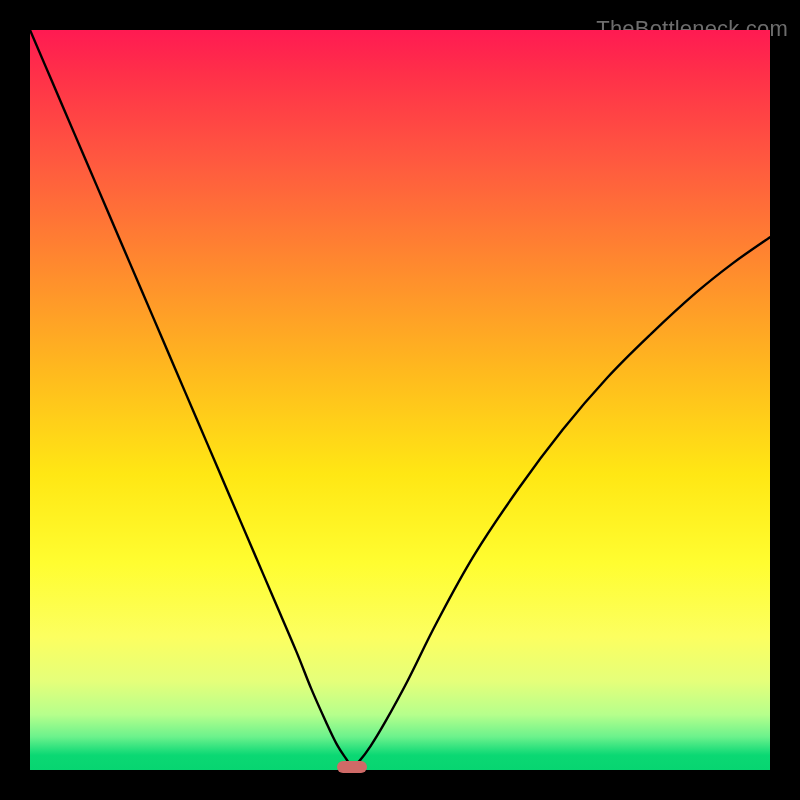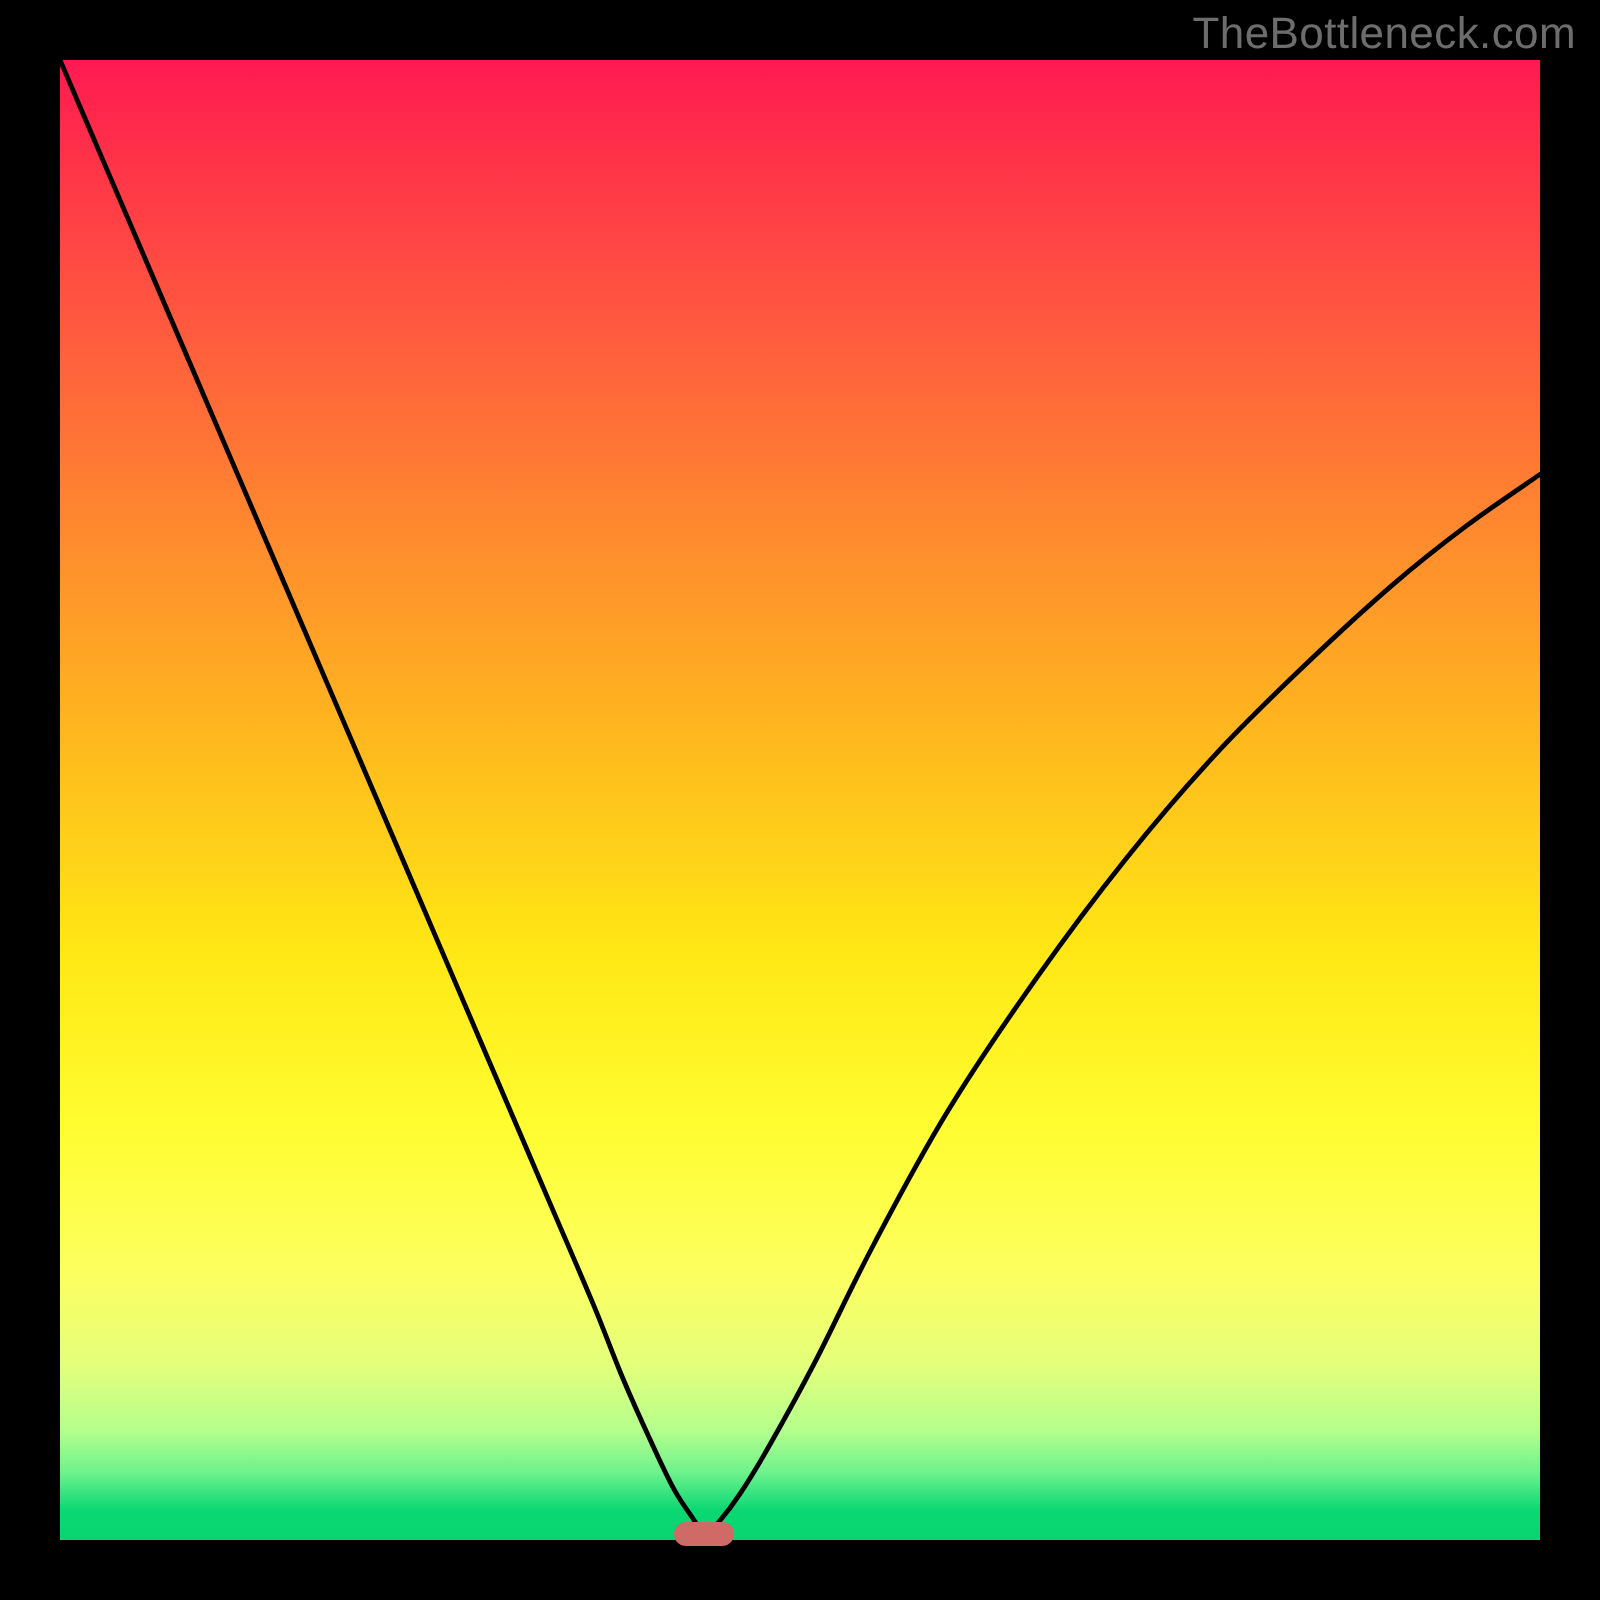--- a/index.html
+++ b/index.html
@@ -49,21 +49,21 @@
   .marker {
     position: absolute;
     width: 30px;
     height: 12px;
     background: #cf6a67;
     border-radius: 6px;
     transform: translate(-50%, -50%);
   }
   .watermark {
     position: absolute;
-    top: 4px;
+    top: 16px;
     right: 12px;
     color: #6d6d6d;
     font-size: 22px;
     letter-spacing: 0.2px;
     font-weight: 400;
   }
 </style>
 </head>
 <body>
 

